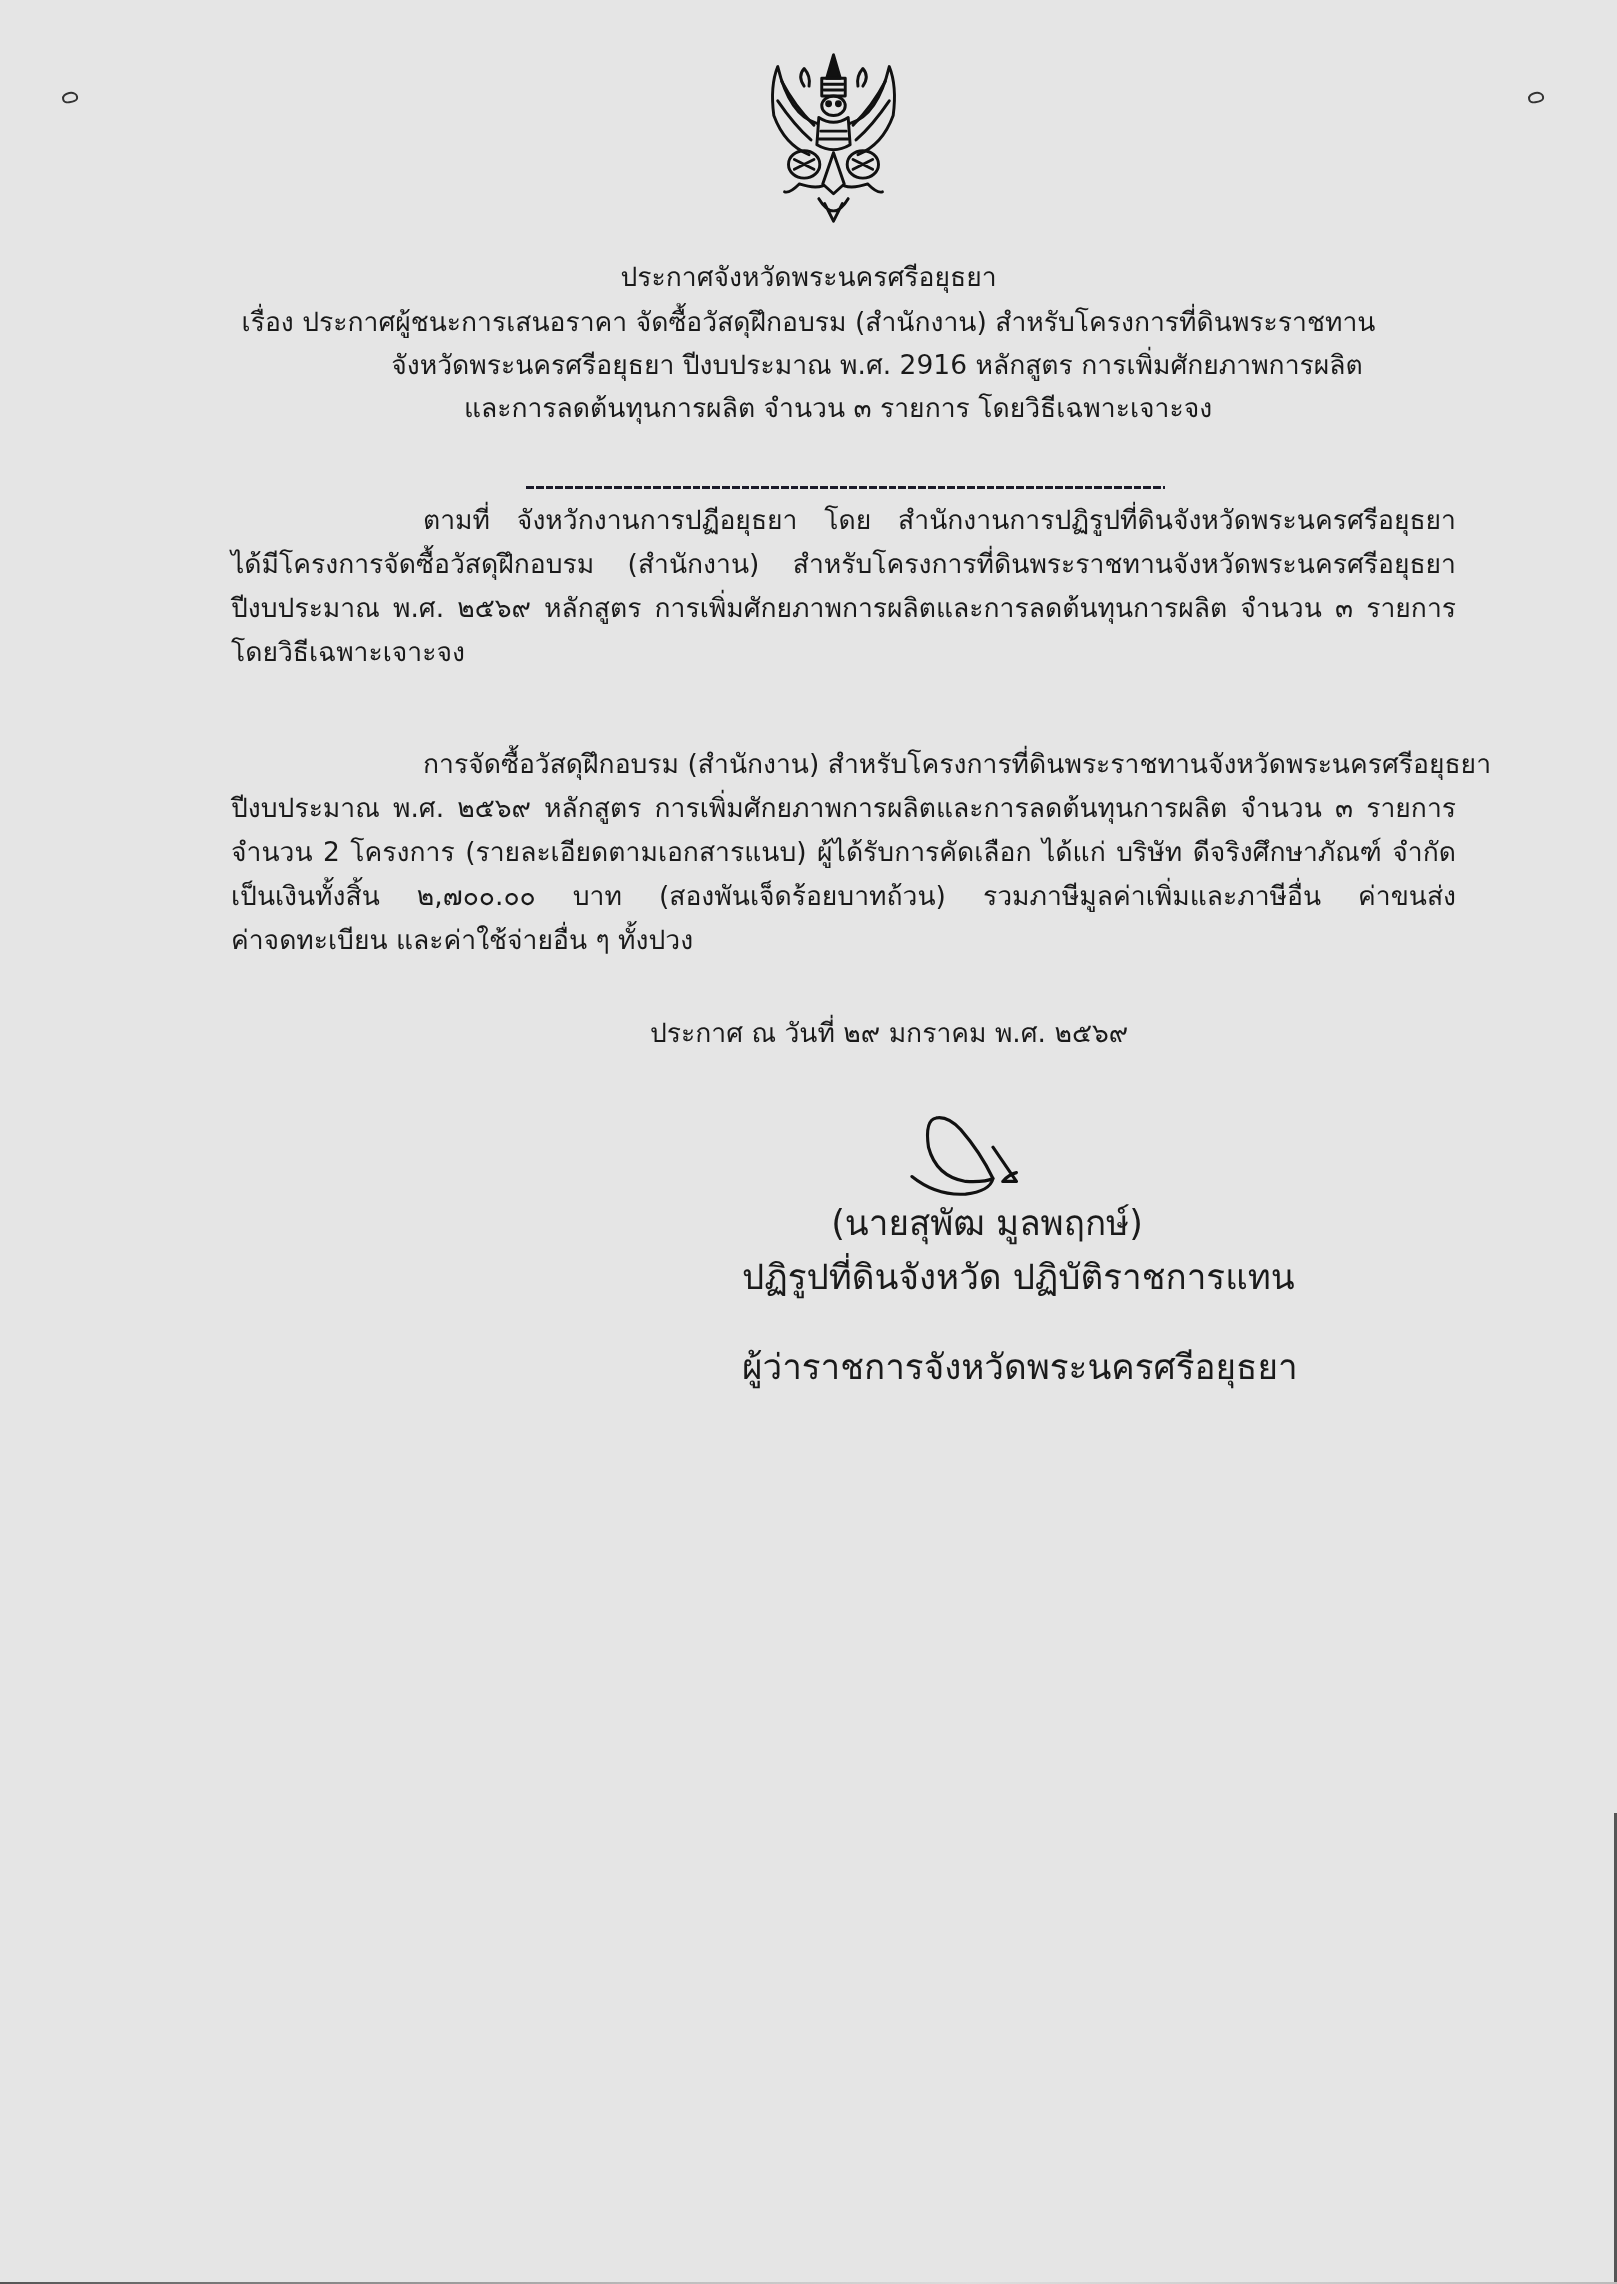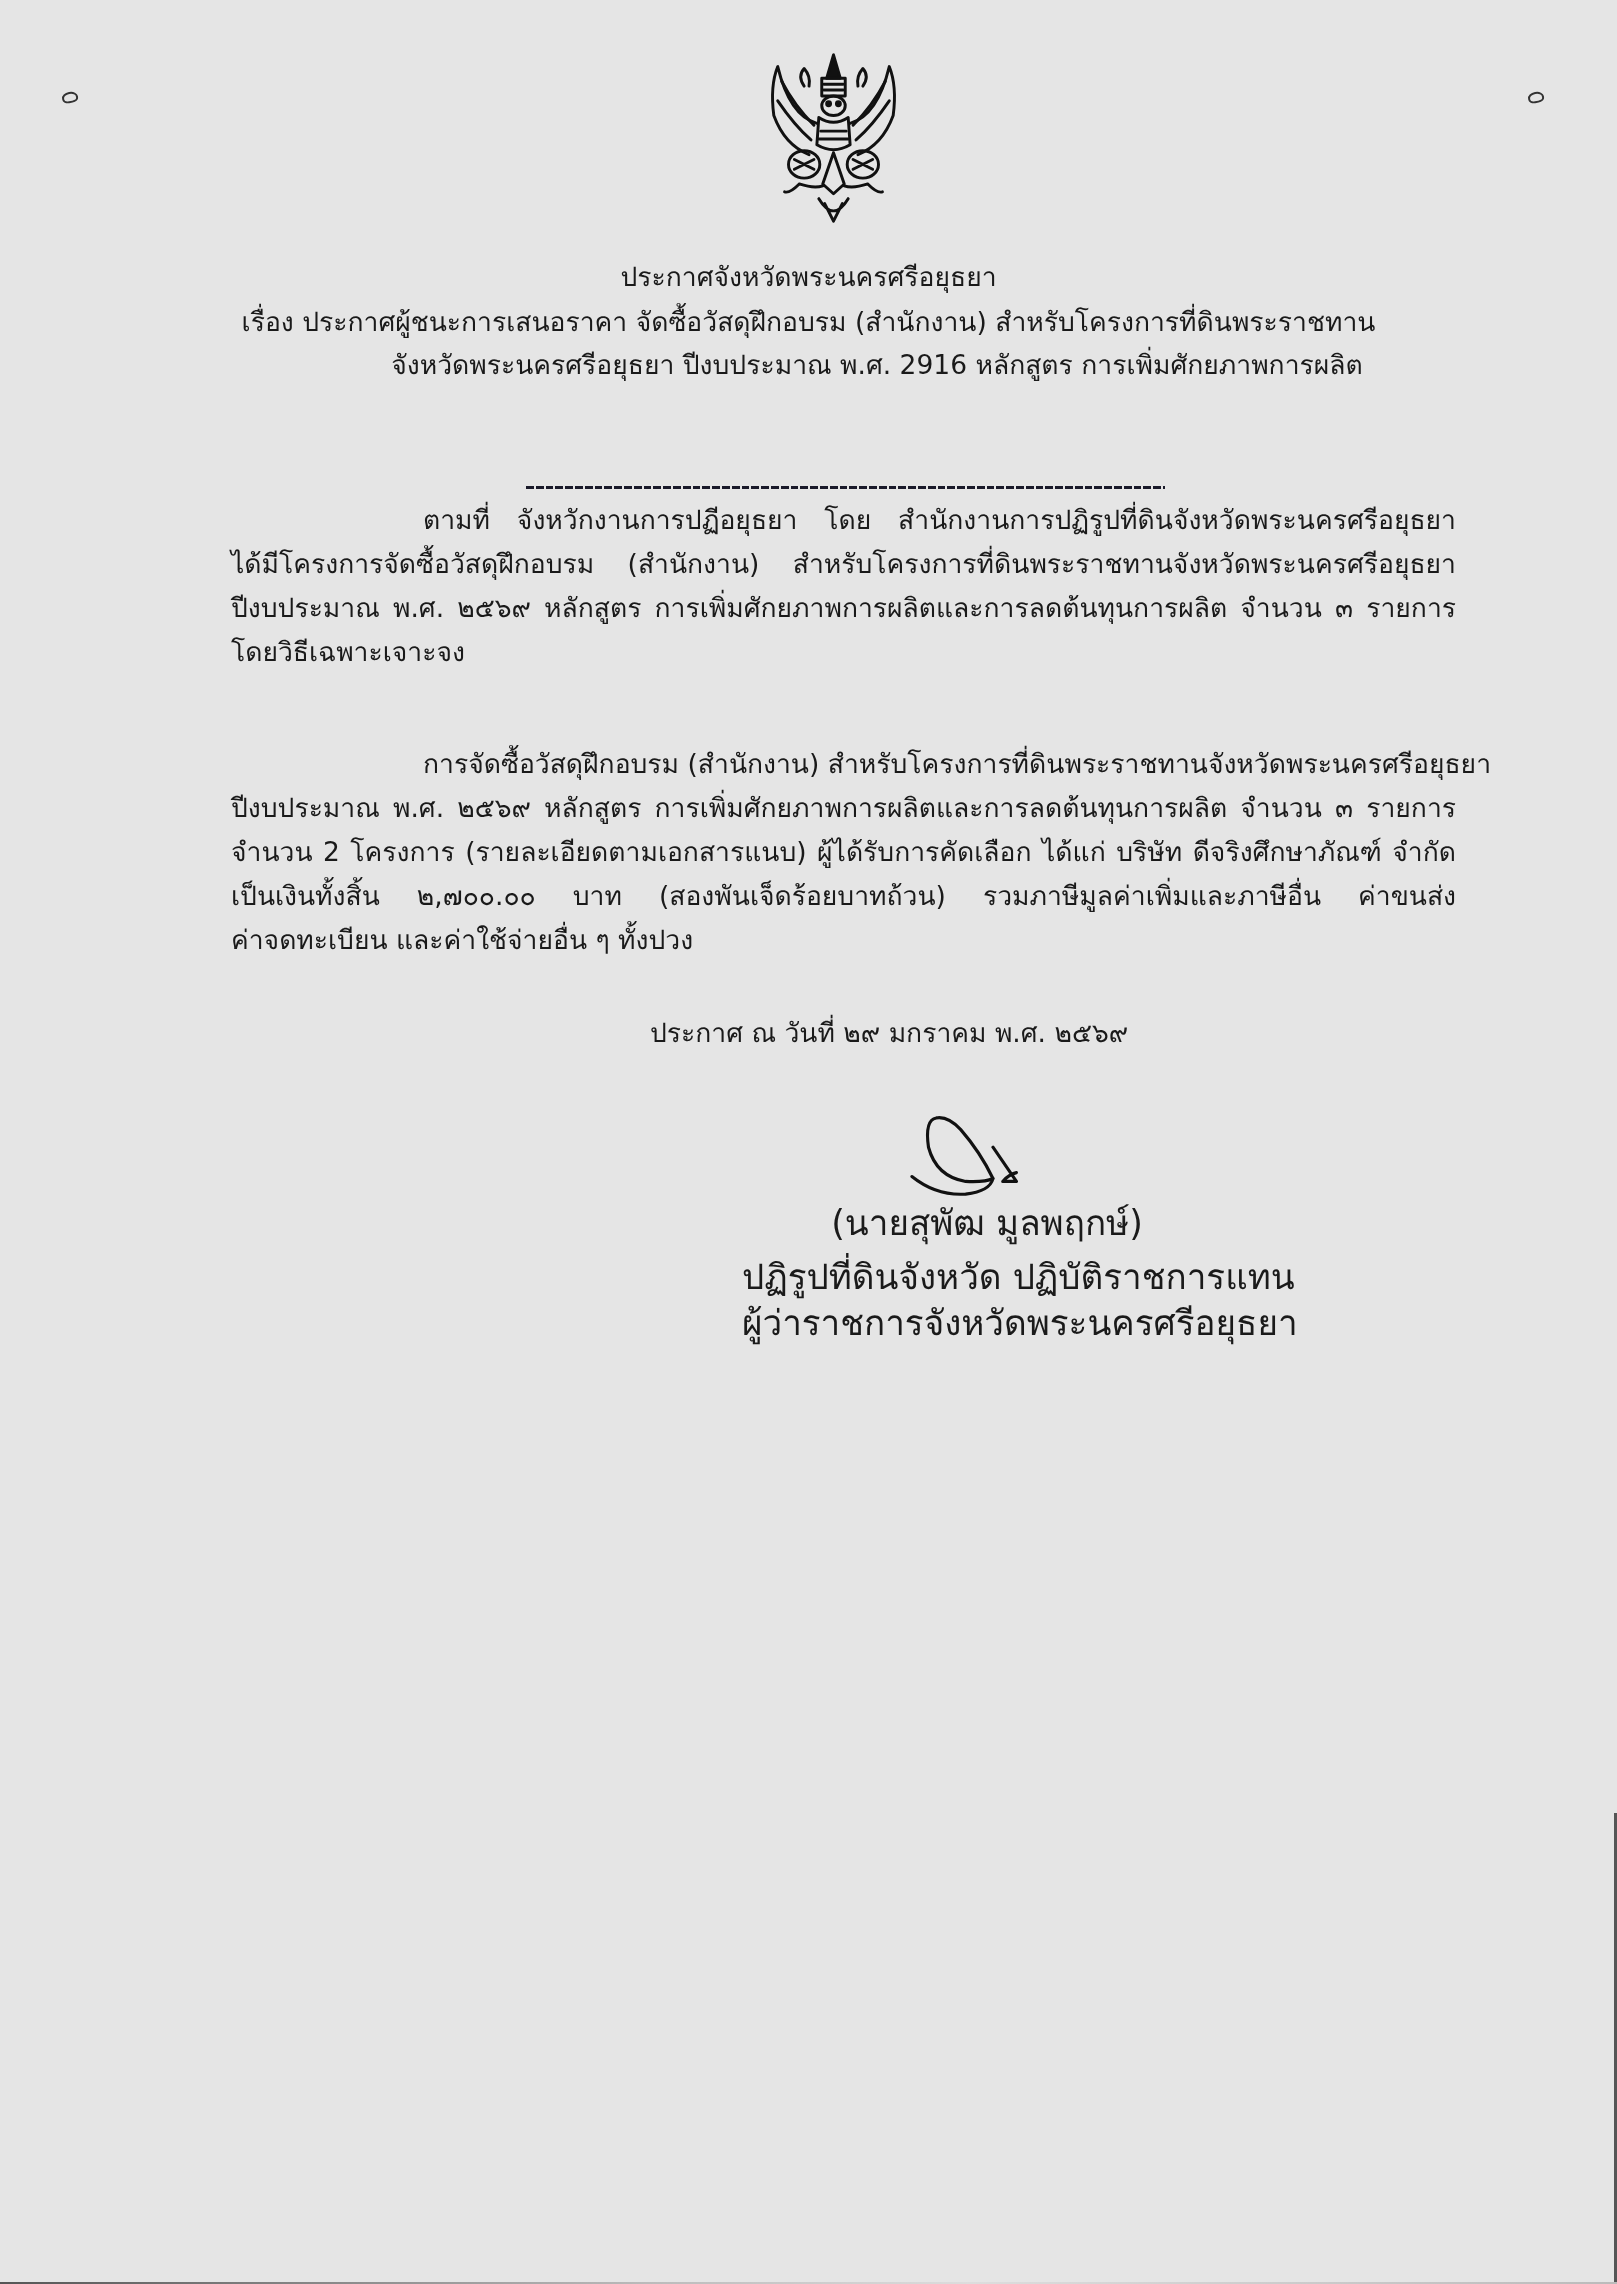--- a/index.html
+++ b/index.html
@@ -25,21 +25,21 @@
   .para .l { display: block; text-align: justify; text-align-last: justify; height: 44px; white-space: nowrap; }
   .para .l.last { text-align-last: left; }
   .para .l.indent { padding-left: 192px; }
   .p1 { top: 498px; }
   .p2 { top: 742px; }
   .date { position: absolute; left: 650px; top: 1013px; font-size: 26.5px; line-height: 39px; white-space: nowrap; }
   .sig { position: absolute; left: 907px; top: 1108px; width: 127px; height: 98px; }
   .signblock { position: absolute; left: 742px; width: 490px; text-align: center; font-size: 35px; line-height: 39px; white-space: nowrap; }
   .s1 { top: 1204px; }
   .s2 { top: 1258px; }
-  .s3 { top: 1304px; text-align: center; }
+  .s3 { top: 1348px; text-align: center; }
 </style>
 </head>
 <body>
 
 <div class="page">
 
   <div class="hole" style="left:62px; top:92px;"></div>
   <div class="hole" style="left:1528px; top:92px;"></div>
 
   <svg class="emblem" viewBox="0 0 150 185">
@@ -72,20 +72,21 @@
       <path d="M75 108 L64 140 L75 150 L86 140 Z"></path>
       <path d="M40 140 Q30 150 25 148 M40 140 Q55 145 64 142"></path>
       <path d="M110 140 Q120 150 125 148 M110 140 Q95 145 86 142"></path>
       <path d="M60 155 Q75 180 90 155 M66 160 L75 178 L84 160"></path>
     </g>
   </svg>
 
   <div class="line center title1">ประกาศจังหวัดพระนครศรีอยุธยา</div>
   <div class="line center title2">เรื่อง ประกาศผู้ชนะการเสนอราคา จัดซื้อวัสดุฝึกอบรม (สำนักงาน) สำหรับโครงการที่ดินพระราชทาน</div>
   <div class="line center title3">จังหวัดพระนครศรีอยุธยา ปีงบประมาณ พ.ศ. 2916 หลักสูตร การเพิ่มศักยภาพการผลิต</div>
+  <div class="line center title4">และการลดต้นทุนการผลิต จำนวน ๓ รายการ โดยวิธีเฉพาะเจาะจง</div>
 
   <div class="dashes"></div>
 
   <div class="para p1">
     <span class="l indent">ตามที่ จังหวักงานการปฏีอยุธยา โดย สำนักงานการปฏิรูปที่ดินจังหวัดพระนครศรีอยุธยา</span>
     <span class="l">ได้มีโครงการจัดซื้อวัสดุฝึกอบรม (สำนักงาน) สำหรับโครงการที่ดินพระราชทานจังหวัดพระนครศรีอยุธยา</span>
     <span class="l">ปีงบประมาณ พ.ศ. ๒๕๖๙ หลักสูตร การเพิ่มศักยภาพการผลิตและการลดต้นทุนการผลิต จำนวน ๓ รายการ</span>
     <span class="l last">โดยวิธีเฉพาะเจาะจง</span>
   </div>
 

